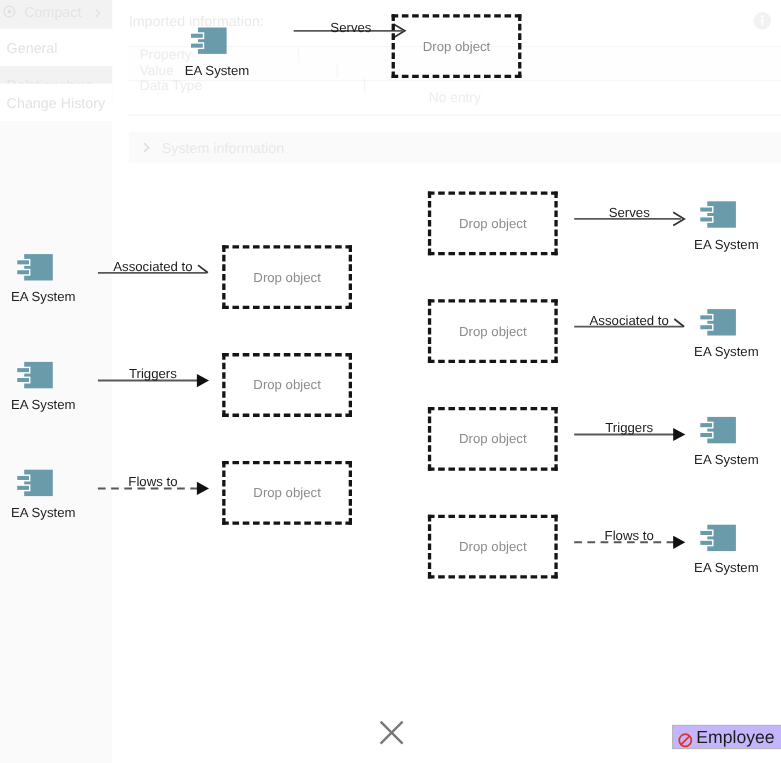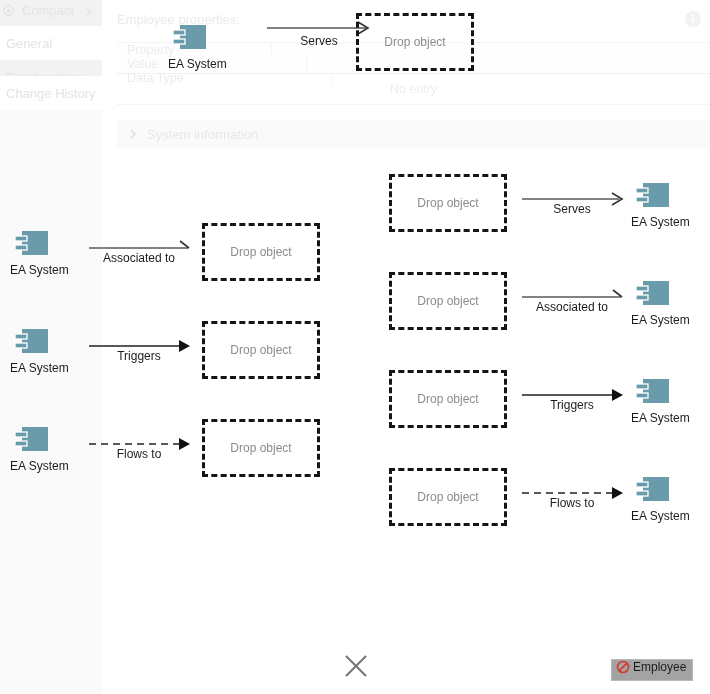--- a/index.html
+++ b/index.html
@@ -174,21 +174,21 @@
 
   .rel {
     position: absolute;
     width: 108px;
     height: 36px;
   }
   .rel svg { position: absolute; left: 0; top: 0; }
   .rel .rel-label {
     position: absolute;
     left: 0;
-    top: 16px;
+    top: 0;
     width: 108px;
     text-align: center;
     font-size: 12px;
     color: #1c1c1c;
     white-space: nowrap;
   }
 
   .close-x {
     position: absolute;
     left: 343px;
@@ -196,26 +196,26 @@
     width: 26px;
     height: 26px;
   }
 
   .emp-badge {
     position: absolute;
     left: 611px;
     top: 659px;
     height: 22px;
     border: 1px solid #b8b8b8;
-    background: #a3a3a3;
-    display: flex;
-    align-items: flex-start;
+    background: #c4b5fd;
+    display: flex;
+    align-items: flex-end;
     padding: 0 6px 0 4px;
     box-sizing: border-box;
-    font-size: 12px;
+    font-size: 16px;
     color: #1c1c1c;
   }
   .emp-badge .no-icon { width: 14px; height: 14px; margin-right: 3px; }
 </style>
 </head>
 <body>
 
 <div id="bg-layer">
 
   <div class="sidebar">
@@ -242,21 +242,21 @@
     <div class="sidebar-item alt sb-rel">
       <span class="sb-label">Relationships</span>
     </div>
 
     <div class="sidebar-item plain sb-hist">
       <span class="sb-label">Change History</span>
     </div>
   </div>
 
   <div class="content-pane">
-    <div class="imported-label">Employee properties:</div>
+    <div class="imported-label">Imported information:</div>
 
     <div class="prop-table">
       <div class="prop-head">
         <div class="col-chk"></div>
         <div class="col-prop">Property</div>
         <div class="col-val">Value</div>
         <div class="col-dtype">Data Type</div>
       </div>
       <div class="prop-body">No entry</div>
     </div>

